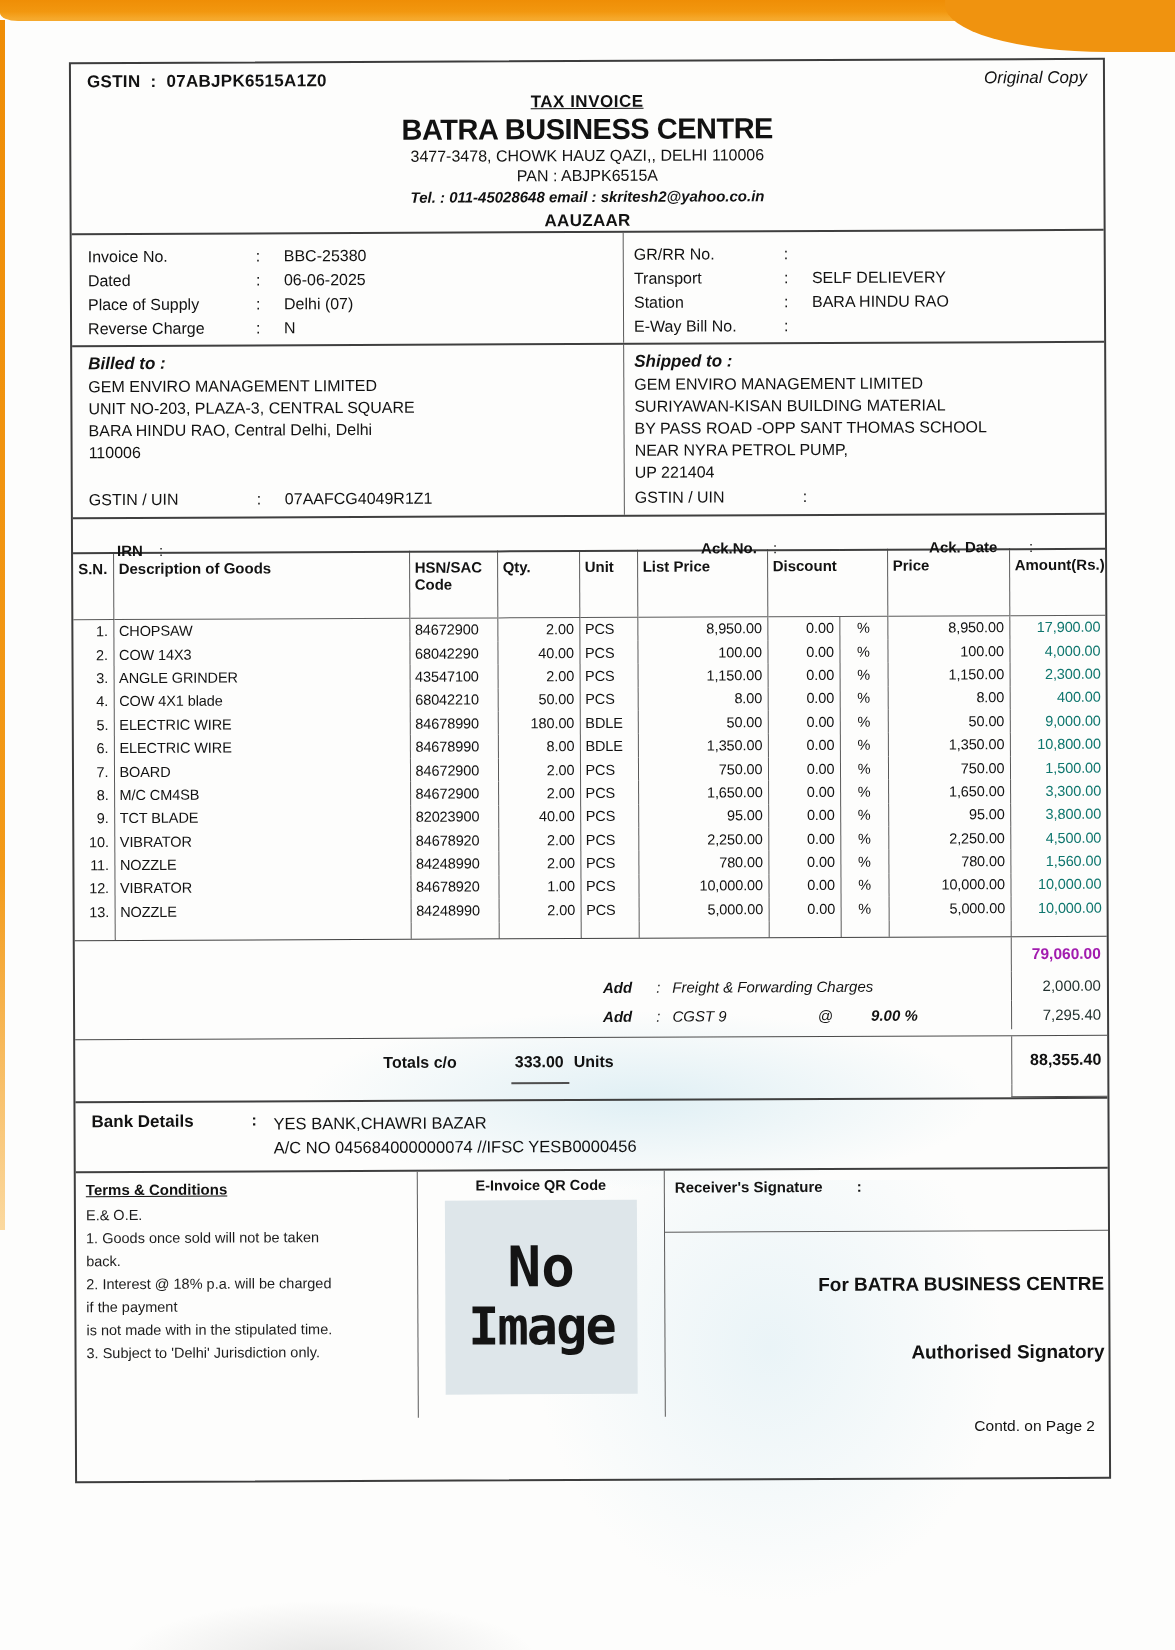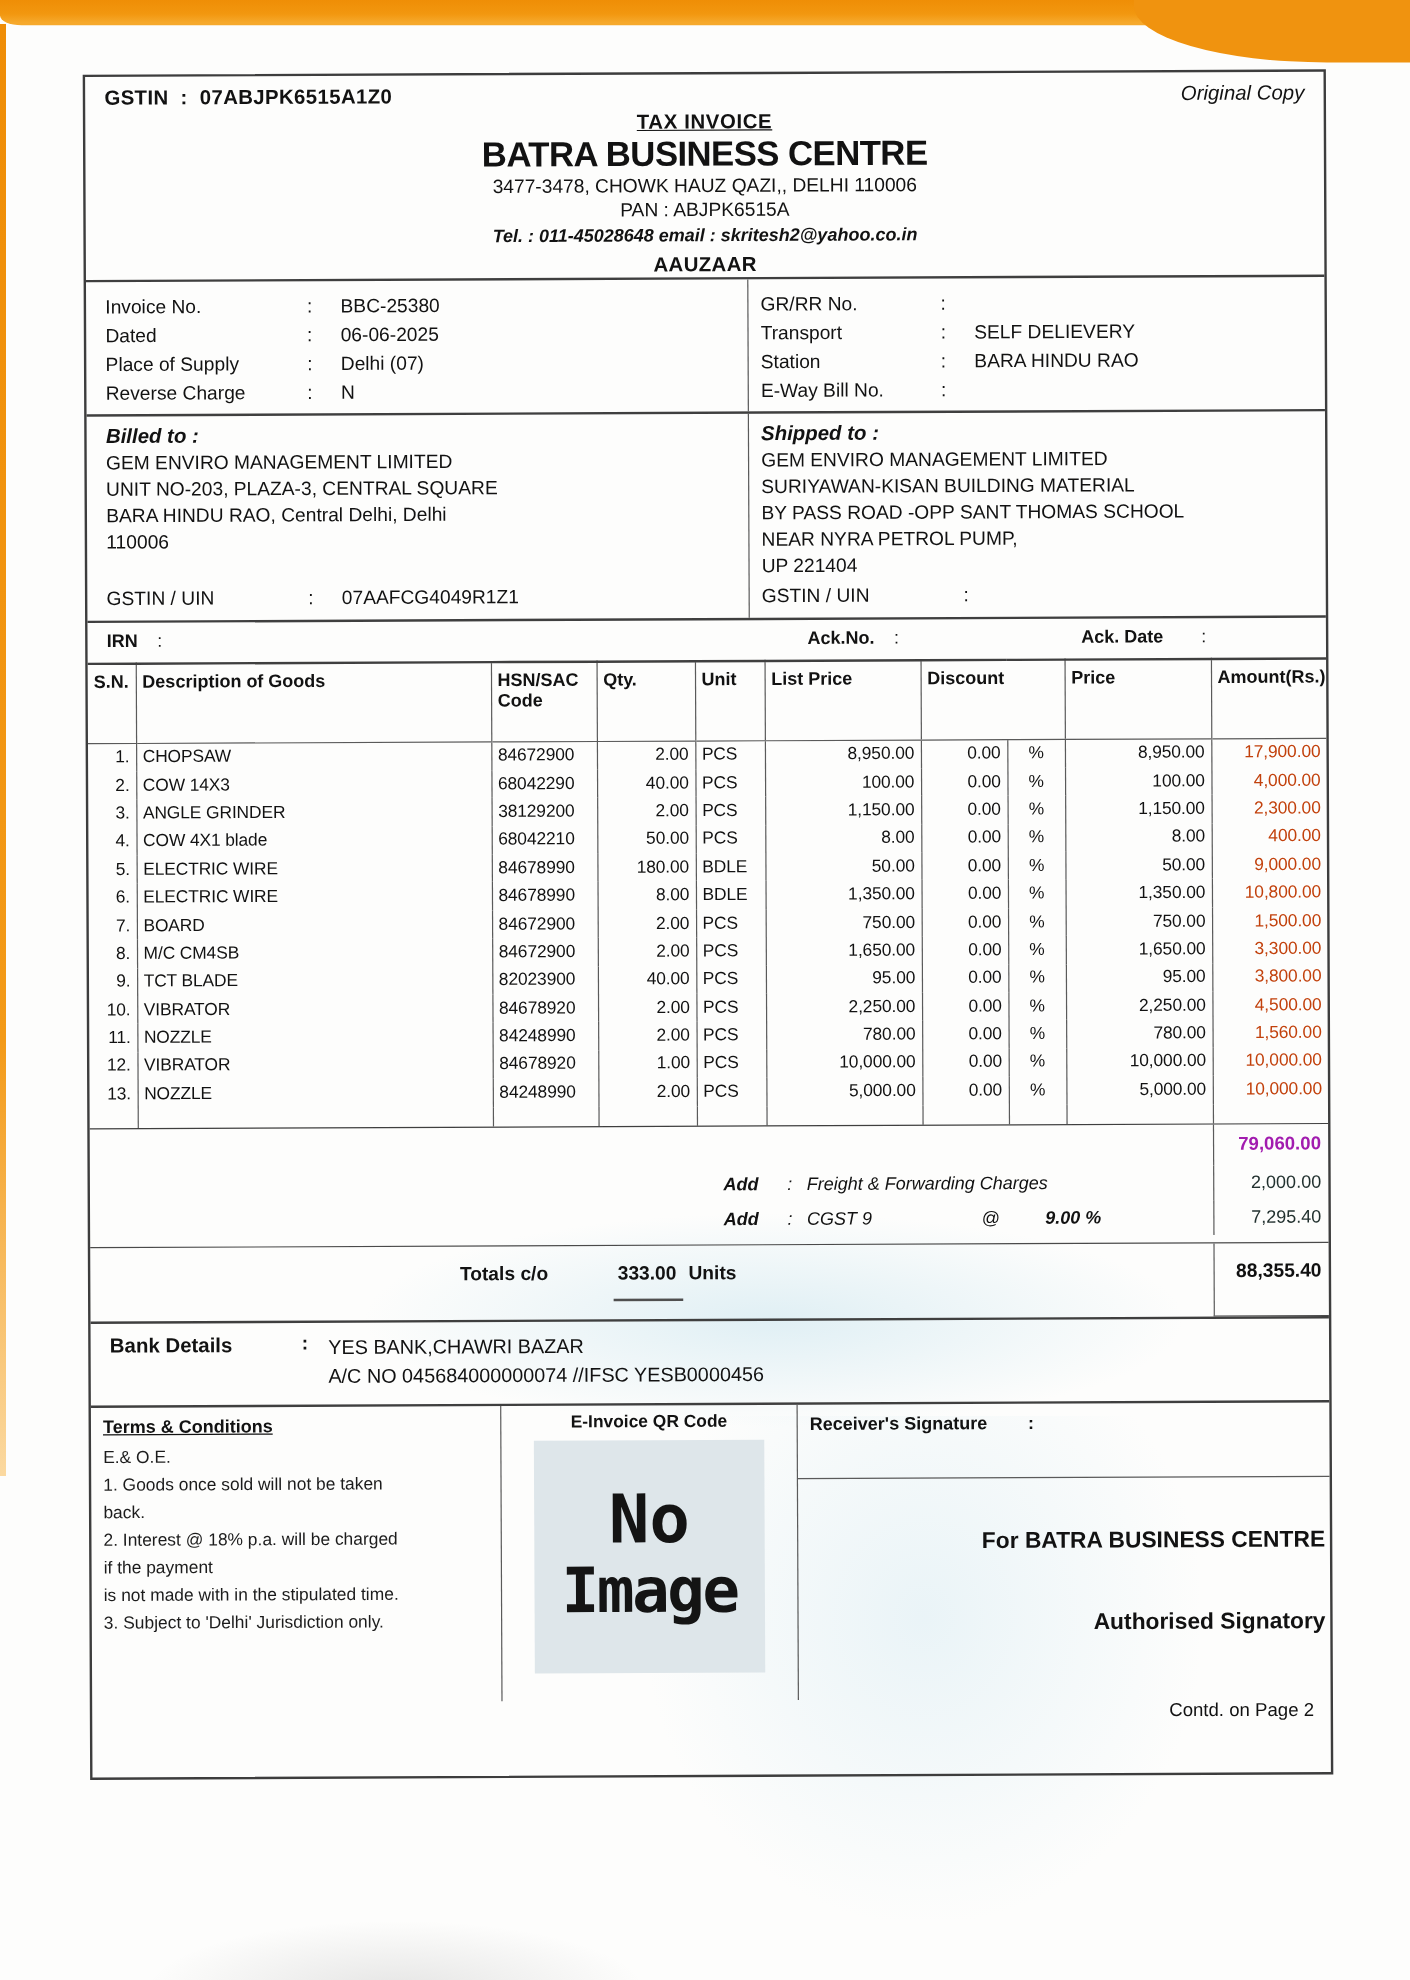--- a/index.html
+++ b/index.html
@@ -53,35 +53,35 @@
   .party{box-sizing:border-box;display:flex;flex-direction:column;padding:5px 0 5px 16px;}
   .party.billed{width:551px;}
   .party.shipped{flex:1;border-left:1px solid #5a5a5a;padding-left:10px;}
   .party-title{font-weight:bold;font-style:italic;font-size:17px;line-height:24px;}
   .party-line{font-size:16px;line-height:22px;}
   .party-gstin{margin-top:auto;}
 
   
   .irn-row{position:relative;border-top:2px solid #3f3f3f;height:33px;font-size:15px;}
   .irn-row .lab{font-weight:bold;}
-  .irn-row span{position:absolute;top:7px;}
+  .irn-row span{position:absolute;top:23px;margin-left:28px;}
   .p-irn{left:16px;} .p-irn-c{left:58px;font-weight:normal;}
   .p-ack{left:600px;} .p-ack-c{left:672px;font-weight:normal;}
   .p-ackd{left:828px;} .p-ackd-c{left:928px;font-weight:normal;}
 
   
   table.items{width:100%;border-collapse:collapse;table-layout:fixed;border-top:2px solid #3f3f3f;}
   table.items th,table.items td{border-left:1px solid #5a5a5a;padding:0 5px;overflow:hidden;white-space:nowrap;}
   table.items th:first-child,table.items td:first-child{border-left:none;}
   table.items thead th{border-bottom:1px solid #5a5a5a;font-size:15px;text-align:left;
     vertical-align:top;padding-top:6px;height:66px;box-sizing:border-box;}
   th.ha-r{text-align:right;}
   table.items td{font-size:14.5px;height:23.4px;letter-spacing:-.1px;}
   td.a-r{text-align:right;} td.a-c{text-align:center;}
-  td.cell-amount{color:#c2410c;}
+  td.cell-amount{color:#0f766e;}
   tr.spacer td{height:16px;}
 
   
   .totals{border-top:1px solid #3f3f3f;}
   .trow{display:flex;align-items:center;}
   .tfill{flex:1;display:flex;align-items:center;}
   .tamt{width:96px;box-sizing:border-box;border-left:1px solid #5a5a5a;text-align:right;
     padding-right:6px;font-size:15px;align-self:stretch;display:flex;align-items:center;justify-content:flex-end;color:#22312f;}
   .t-sub{height:34px;} .t-sub .tamt{font-weight:bold;color:#a21caf;font-size:15.5px;}
   .t-add{height:29px;font-size:15px;}
@@ -284,21 +284,21 @@
             <td class="cell-unit">PCS</td>
             <td class="a-r cell-list">100.00</td>
             <td class="a-r cell-discount">0.00</td>
             <td class="a-c cell-pct">%</td>
             <td class="a-r cell-price">100.00</td>
             <td class="a-r cell-amount">4,000.00</td>
           </tr>
           <tr>
             <td class="a-r cell-sn">3.</td>
             <td class="cell-desc">ANGLE GRINDER</td>
-            <td class="cell-hsn">38129200</td>
+            <td class="cell-hsn">43547100</td>
             <td class="a-r cell-qty">2.00</td>
             <td class="cell-unit">PCS</td>
             <td class="a-r cell-list">1,150.00</td>
             <td class="a-r cell-discount">0.00</td>
             <td class="a-c cell-pct">%</td>
             <td class="a-r cell-price">1,150.00</td>
             <td class="a-r cell-amount">2,300.00</td>
           </tr>
           <tr>
             <td class="a-r cell-sn">4.</td>

